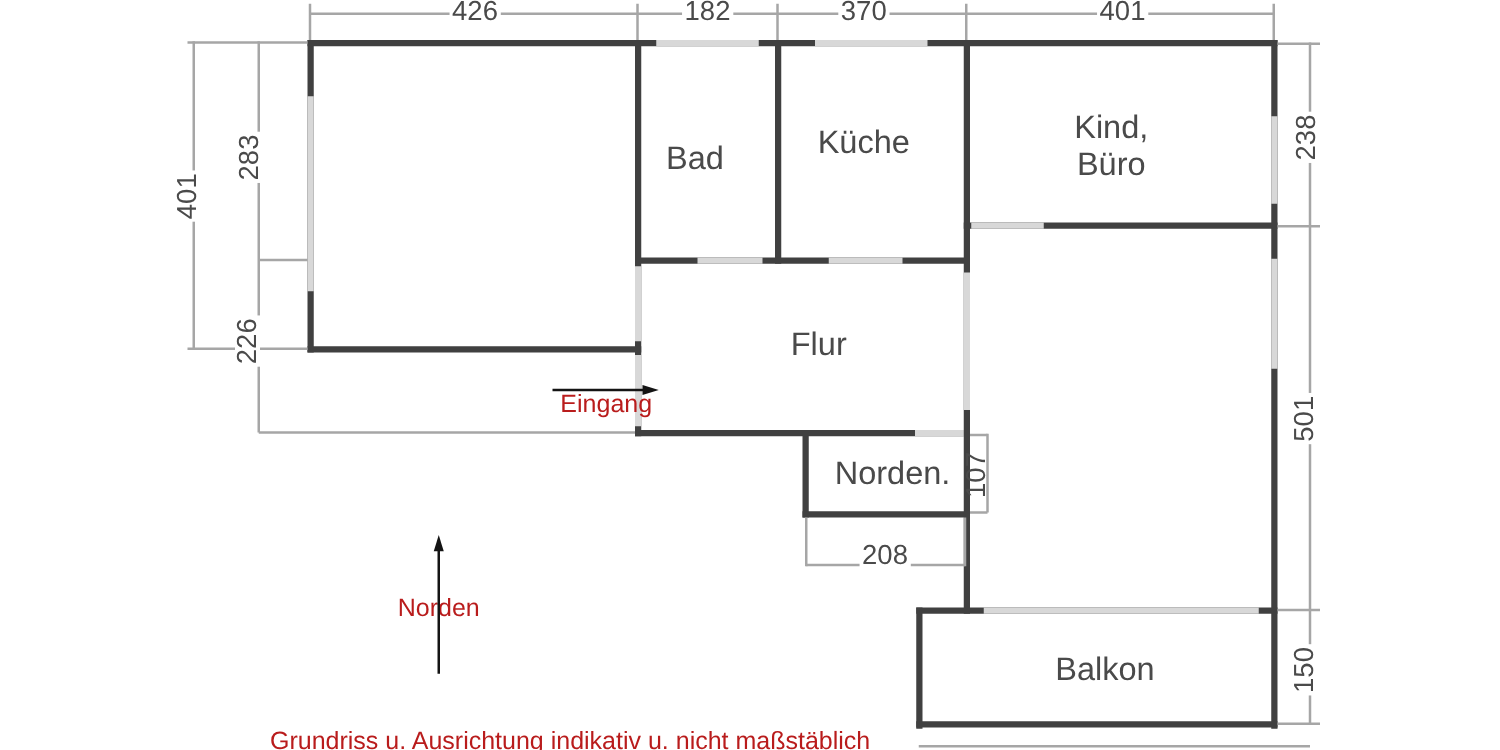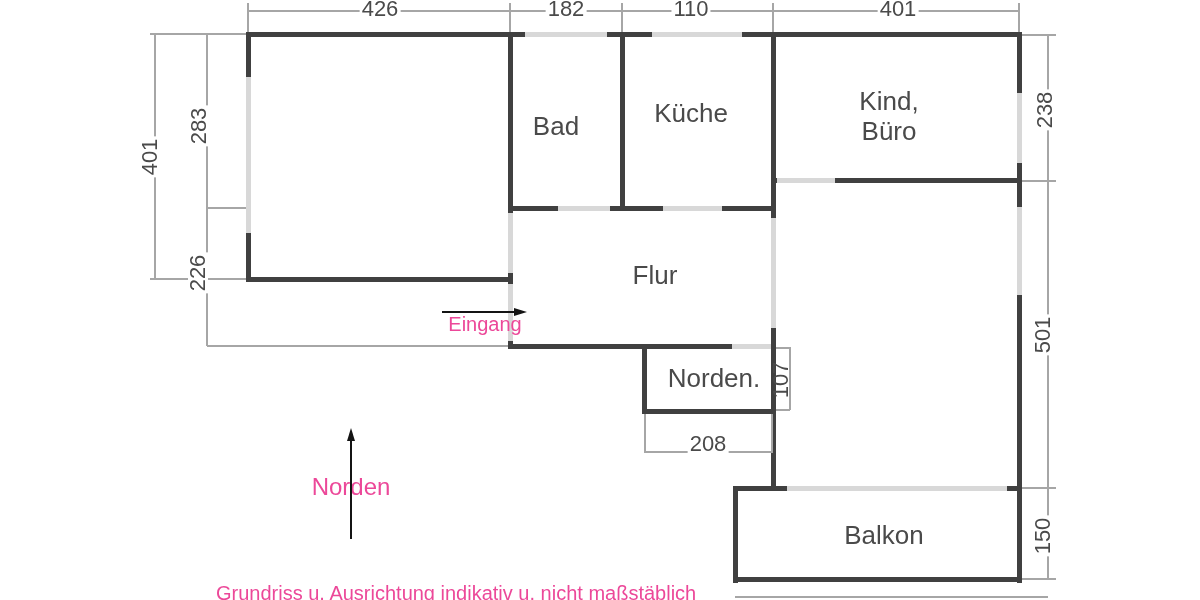--- a/index.html
+++ b/index.html
@@ -12,21 +12,21 @@
   .dim-line{position:absolute;background:#a6a6a6;}
   .room-label{
     position:absolute;transform:translate(-50%,-50%);
     color:#4a4a4a;font-size:26px;white-space:nowrap;text-align:center;line-height:30px;
   }
   .dim-label{
     position:absolute;transform:translate(-50%,-50%);
     color:#4a4a4a;font-size:22px;white-space:nowrap;background:#ffffff;padding:0 2px;line-height:20px;
   }
   .dim-label.rot{transform:translate(-50%,-50%) rotate(-90deg);}
-  .annot{position:absolute;color:#ec4899;white-space:nowrap;}
+  .annot{position:absolute;color:#b91c1c;white-space:nowrap;}
   .arrow-shaft{position:absolute;background:#141414;}
   .arrow-head-right{
     position:absolute;width:0;height:0;
     border-top:4px solid transparent;border-bottom:4px solid transparent;
     border-left:13px solid #141414;
   }
   .arrow-head-up{
     position:absolute;width:0;height:0;
     border-left:4px solid transparent;border-right:4px solid transparent;
     border-bottom:13px solid #141414;
@@ -87,21 +87,21 @@
       <div class="dim-line" style="left: 771px; top: 414px; width: 1.5px; height: 39px; background: rgb(166, 166, 166);"></div>
       <div class="dim-line" style="left: 247px; top: 3px; width: 1.5px; height: 29px; background: rgb(166, 166, 166);"></div>
       <div class="dim-line" style="left: 509px; top: 3px; width: 1.5px; height: 29px; background: rgb(166, 166, 166);"></div>
       <div class="dim-line" style="left: 621px; top: 3px; width: 1.5px; height: 29px; background: rgb(166, 166, 166);"></div>
       <div class="dim-line" style="left: 772px; top: 3px; width: 1.5px; height: 29px; background: rgb(166, 166, 166);"></div>
       <div class="dim-line" style="left: 1018px; top: 3px; width: 1.5px; height: 29px; background: rgb(166, 166, 166);"></div>
     </div>
 
   <div class="dim-label" style="left:380px;top:9px;">426</div>
   <div class="dim-label" style="left:566px;top:9px;">182</div>
-  <div class="dim-label" style="left:691px;top:9px;">110</div>
+  <div class="dim-label" style="left:691px;top:9px;">370</div>
   <div class="dim-label" style="left:898px;top:9px;">401</div>
 
   <div class="dim-label rot" style="left:150px;top:157px;">401</div>
   <div class="dim-label rot" style="left:199px;top:126px;">283</div>
   <div class="dim-label rot" style="left:198px;top:273px;">226</div>
 
   <div class="dim-label rot" style="left:1045px;top:110px;">238</div>
   <div class="dim-label rot" style="left:1043px;top:335px;">501</div>
   <div class="dim-label rot" style="left:1043px;top:536px;">150</div>
 
@@ -115,19 +115,19 @@
     <span>Büro</span>
   </div>
   <div class="room-label" style="left:655px;top:275px;">Flur</div>
   <div class="room-label" style="left:714px;top:378px;">Norden.</div>
   <div class="room-label" style="left:884px;top:535px;">Balkon</div>
 
   <div class="arrow-shaft" style="left:442px;top:311px;width:73px;height:2px;"></div>
   <div class="arrow-head-right" style="left:514px;top:308px;"></div>
   <div class="annot" style="left:485px;top:324px;transform:translate(-50%,-50%);font-size:20px;">Eingang</div>
 
-  <div class="annot" style="left:351px;top:487px;transform:translate(-50%,-50%);font-size:24px;">Norden</div>
+  <div class="annot" style="left:351px;top:487px;transform:translate(-50%,-50%);font-size:20px;">Norden</div>
   <div class="arrow-shaft" style="left:350px;top:440px;width:2px;height:99px;"></div>
   <div class="arrow-head-up" style="left:347px;top:428px;"></div>
 
   <div class="annot" style="left:216px;top:582px;font-size:20px;">Grundriss u. Ausrichtung indikativ u. nicht maßstäblich</div>
 
 </div>
 
 </body></html>

